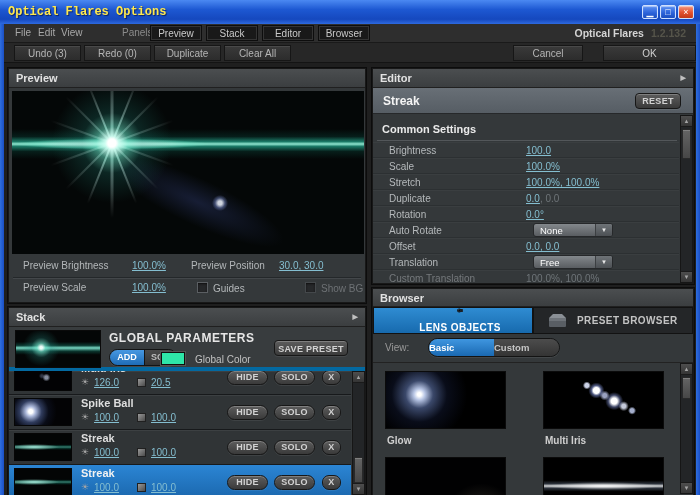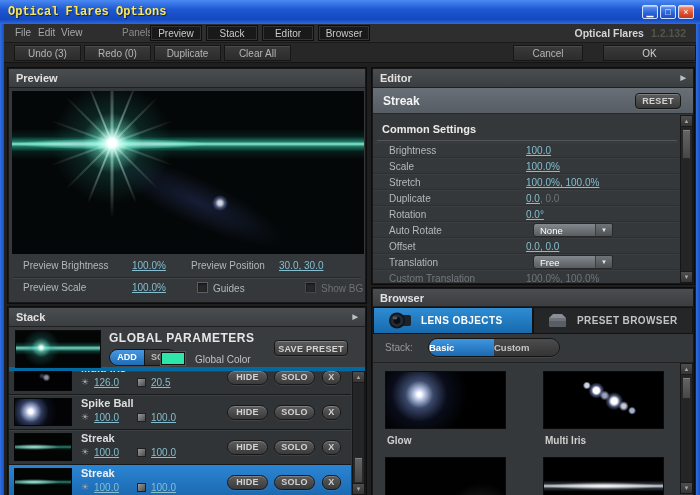--- a/index.html
+++ b/index.html
@@ -133,21 +133,21 @@
   .e-val { position:absolute; left:153px; top:3px; font-size:10px; }
   .e-row.disabled .e-label { color:#75797c; }
   .dropdown { position:absolute; left:160px; top:1px; width:80px; height:14px; display:flex; border:1px solid #26282a; border-radius:3px; overflow:hidden; background:linear-gradient(180deg,#83888c,#595d61); }
   .dd-label { flex:1; font-size:9.5px; color:#fdfdfd; line-height:13px; padding-left:6px; }
   .dd-arrow { width:17px; border-left:1px solid #3c3f42; background:linear-gradient(180deg,#6e7periods377,#4c5054); background:linear-gradient(180deg,#6e7377,#4c5054); color:#e8e8e8; font-size:6px; text-align:center; line-height:13px; }
   
   #browser-panel { left:372px; top:288px; width:322px; height:207px; border-bottom:none; }
   #browser-panel .panel-header { height:18px; }
   .tabs { position:absolute; left:0; top:18px; width:320px; height:27px; display:flex; }
   .tab { flex:1; display:flex; align-items:center; gap:9px; padding-left:14px; font-size:10px; font-weight:bold; letter-spacing:.4px; color:#c3c3c3; background:#242628; border:1px solid #121212; }
-  .tab.active { background:linear-gradient(180deg,#2f8cd2,#176aae); color:#fff; }
+  .tab.active { background:linear-gradient(180deg,#2f8cd2,#176aae); color:#fff;flex-direction:column; }
   .show-row { position:absolute; left:0; top:45px; width:320px; height:29px; background:#34383a; border-bottom:1px solid #222; }
   .show-label { position:absolute; left:12px; top:8px; color:#999; font-size:10px; }
   .filter-pill { position:absolute; left:55px; top:4px; height:19px; display:flex; border:1px solid #131313; border-radius:10px; overflow:hidden; box-shadow:0 1px 0 rgba(255,255,255,.08); }
   .filter-opt { width:65px; text-align:left; line-height:17px; font-size:9.5px; font-weight:bold; color:#c6c6c6; background:linear-gradient(180deg,#4c4c4c,#343434); }
   .filter-opt.active { color:#fff; background:linear-gradient(180deg,#3f96e0,#1a69b2); }
   .browser-grid { position:absolute; left:0; top:74px; width:306px; height:133px; overflow:hidden; }
   .b-thumb { position:absolute; width:121px; height:58px; border:1px solid #0b0b0b; }
   .b-label { position:absolute; font-size:10px; font-weight:bold; color:#cfcfcf; }
   
   .sb { position:absolute; width:13px; background:#232527; border:1px solid #161616; }
@@ -436,21 +436,21 @@
     <div class="tab">
       <svg width="20" height="17" viewBox="0 0 20 17">
         <path d="M1 6 L5 2 L14 2 L18 6 Z" fill="#8a8f95"></path>
         <rect x="1" y="6" width="17" height="9" rx="1" fill="#595e64"></rect>
         <rect x="1" y="6" width="17" height="3" fill="#6e7379"></rect>
       </svg>
       <span>PRESET BROWSER</span>
     </div>
   </div>
   <div class="show-row">
-    <span class="show-label">Stack:</span>
+    <span class="show-label">View:</span>
     <div class="filter-pill">
       <div class="filter-opt active">Basic</div>
       <div class="filter-opt">Custom</div>
     </div>
   </div>
   <div class="browser-grid">
     <div class="b-thumb flare-glow" style="left:12px;top:8px"></div>
     <span class="b-label" style="left:14px;top:72px">Glow</span>
     <div class="b-thumb flare-multiiris" style="left:170px;top:8px"></div>
     <span class="b-label" style="left:172px;top:72px">Multi Iris</span>

